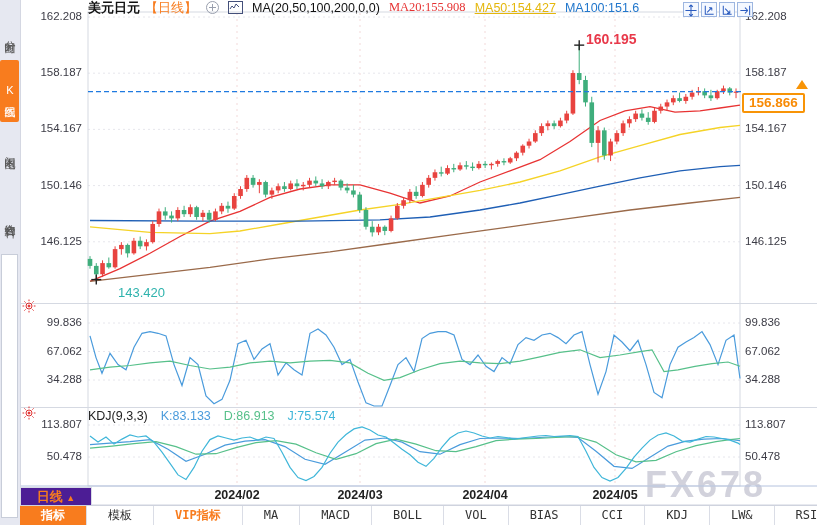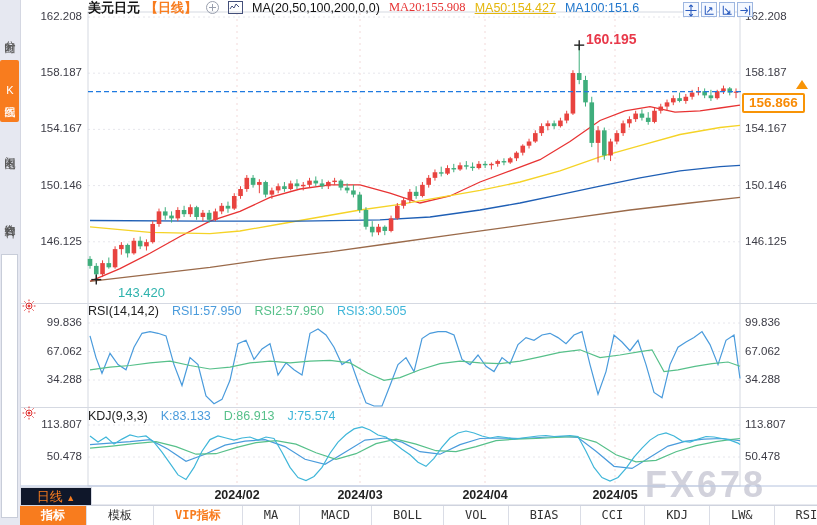--- a/index.html
+++ b/index.html
@@ -7,21 +7,21 @@
        font-family:"Liberation Sans","DejaVu Sans",sans-serif;-webkit-user-select:none;}
   
   #sidebar{position:absolute;left:0;top:0;width:20px;height:525px;background:#e6e8f1;border-right:1px solid #d4d7e2;z-index:2;}
   .side-tab{position:absolute;left:0;width:19px;writing-mode:vertical-rl;text-orientation:upright;
             font-size:11px;color:#555;letter-spacing:1px;text-align:center;cursor:pointer;padding:4px 0;line-height:19px;}
   .side-tab.active{background:#f87c1e;color:#fff;border-radius:2px;}
   #side-box{position:absolute;left:1px;top:254px;width:15px;height:262px;background:#fff;border:1px solid #c8cdd9;}
   
   #hdr{position:absolute;left:88px;top:0;height:15px;display:flex;align-items:center;gap:9px;z-index:3;font-size:13px;white-space:nowrap;}
   #hdr .sym{font-weight:bold;color:#111;}
-  #hdr .per{font-weight:bold;text-align:center;}
+  #hdr .per{font-weight:normal;text-align:center;}
   #hdr .ma-l{color:#111;font-size:12.5px;}
   #hdr .v{font-size:12.5px;}
   .circle-plus{display:inline-block;width:11px;height:11px;border:1px solid #9aa0ae;border-radius:50%;position:relative;}
   .circle-plus:before,.circle-plus:after{content:"";position:absolute;background:#9aa0ae;}
   .circle-plus:before{left:5px;top:2px;width:1px;height:7px;}
   .circle-plus:after{left:2px;top:5px;width:7px;height:1px;}
   .chart-glyph{display:inline-block;width:13px;height:11px;border:1px solid #44507a;position:relative;}
   .chart-glyph svg{position:absolute;left:0;top:0;}
   
   #top-icons{position:absolute;left:683px;top:2px;display:flex;gap:2px;z-index:3;}
@@ -34,22 +34,22 @@
   .tick.r{left:745px;width:70px;text-align:left;}
   
   #anno-high{position:absolute;left:586px;top:31px;font-size:14px;font-weight:bold;color:#e8394a;z-index:3;}
   #anno-low{position:absolute;left:110px;top:285px;font-size:13px;color:#2fb3ad;z-index:3;margin-left:8px;}
   
   #price-tag{position:absolute;left:742px;top:93px;border:2px solid #f89406;color:#f88b06;background:#fff;
              font-size:13.5px;font-weight:600;padding:0 5px;line-height:16px;border-radius:2px;z-index:4;}
   #price-arrow{position:absolute;left:796px;top:80px;width:0;height:0;z-index:4;
                border-left:6px solid transparent;border-right:6px solid transparent;border-bottom:9px solid #f89406;}
   
-  #period-cell{position:absolute;left:20px;top:487px;width:70px;height:17px;background:#0f172a;border:1px solid #d8dbe6;
-               text-align:center;line-height:17px;font-size:13px;font-weight:normal;color:#f87c1e;cursor:pointer;z-index:3;}
+  #period-cell{position:absolute;left:20px;top:487px;width:70px;height:17px;background:#4c1d95;border:1px solid #d8dbe6;
+               text-align:center;line-height:17px;font-size:13px;font-weight:bold;color:#f87c1e;cursor:pointer;z-index:3;}
   .month{position:absolute;top:488px;width:64px;text-align:center;font-size:12.5px;font-weight:bold;color:#222;z-index:3;}
   
   #toolbar{position:absolute;left:20px;top:505px;right:0;height:20px;border-top:1px solid #cfd3de;display:flex;
            background:#fff;z-index:5;font-family:"DejaVu Sans Mono","DejaVu Sans",monospace;}
   .tb-item{padding:0 21px;line-height:19px;font-size:12px;color:#333;border-right:1px solid #dadde6;cursor:pointer;white-space:nowrap;}
   .tb-item.active{background:#f87c1e;color:#fff;font-weight:bold;}
   .tb-item.vip{color:#f87c1e;font-weight:bold;}
   
   #watermark{position:absolute;left:645px;top:464px;font-size:36px;font-weight:bold;letter-spacing:3px;
              color:#d2d2dc;z-index:0;}
@@ -348,26 +348,20 @@
             <path d="M3 2v9h9M5 5l5 5M10 10v-3M10 10H7"></path>
           </g>
         </svg></div>
       <div class="ticon"><svg width="14" height="13" viewBox="0 0 14 14">
           <g fill="none" stroke="#2a5bbf" stroke-width="1.1">
             <path d="M2 7h8M10 7l-3-3M10 7l-3 3M12 2v10"></path>
           </g>
         </svg></div>
     </div>
 
-  <div class="pane-hdr" style="top:304px;">
-    <span style="color:#222;">RSI(14,14,2)</span>
-    <span style="color:#4a9bdc;">RSI1:57.950</span>
-    <span style="color:#57c08a;">RSI2:57.950</span>
-    <span style="color:#3fb6d9;">RSI3:30.505</span>
-  </div>
 
   <div class="pane-hdr" style="top:409px;">
     <span style="color:#222;">KDJ(9,3,3)</span>
     <span style="color:#4a9bdc;text-align:right;">K:83.133</span>
     <span style="color:#57c08a;">D:86.913</span>
     <span style="color:#3fb6d9;">J:75.574</span>
   </div>
 
   <div class="sun-icon" style="top:299px;">
     <svg width="14" height="14" viewBox="0 0 14 14">

